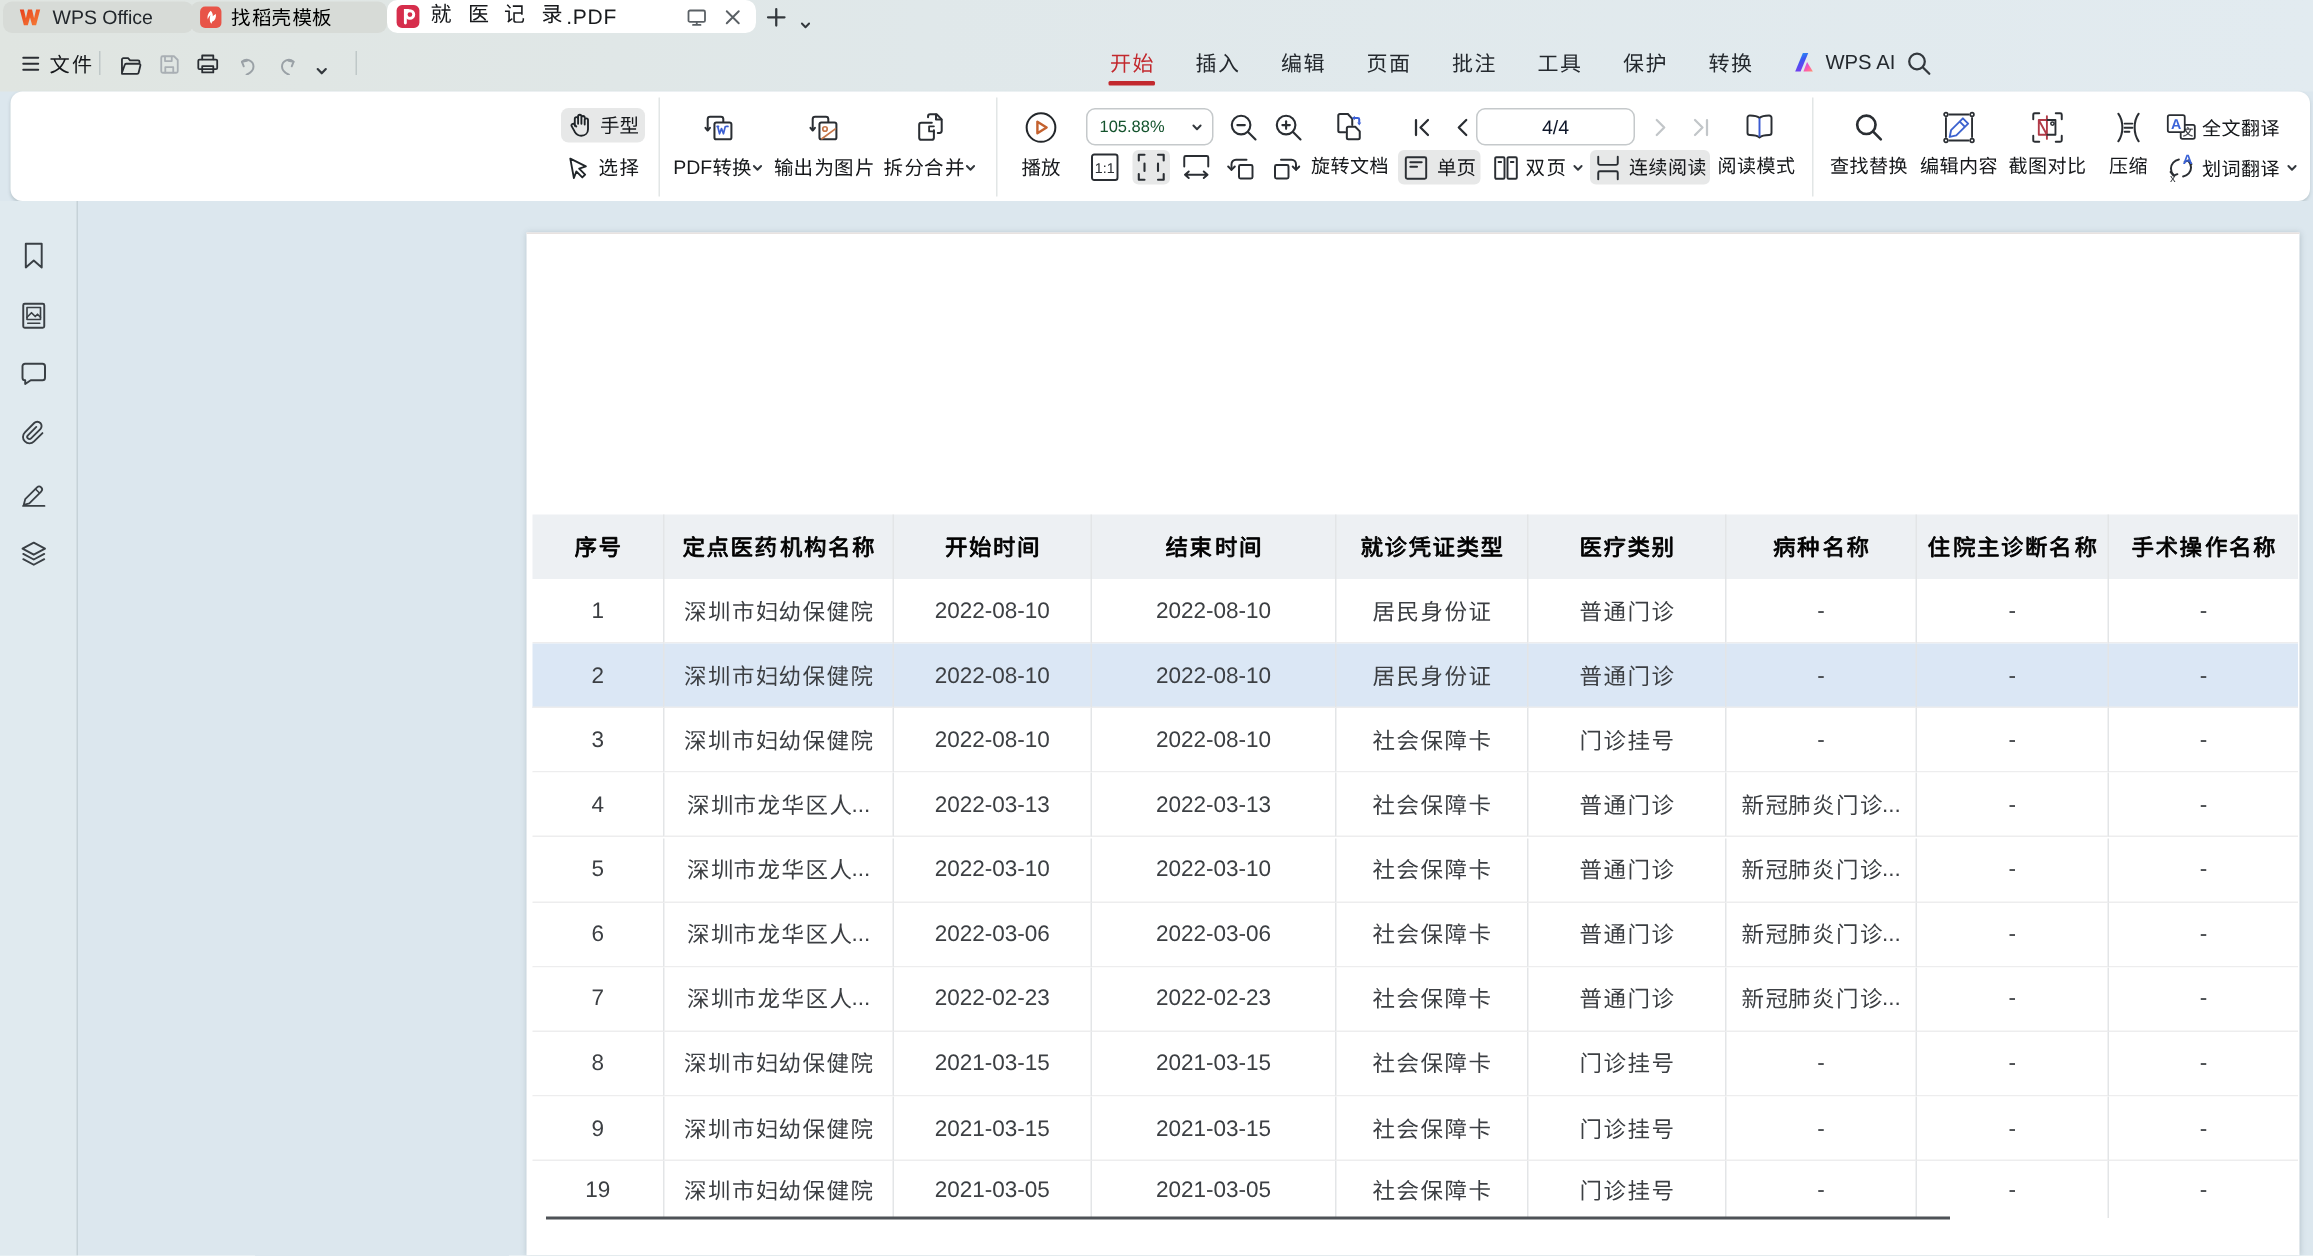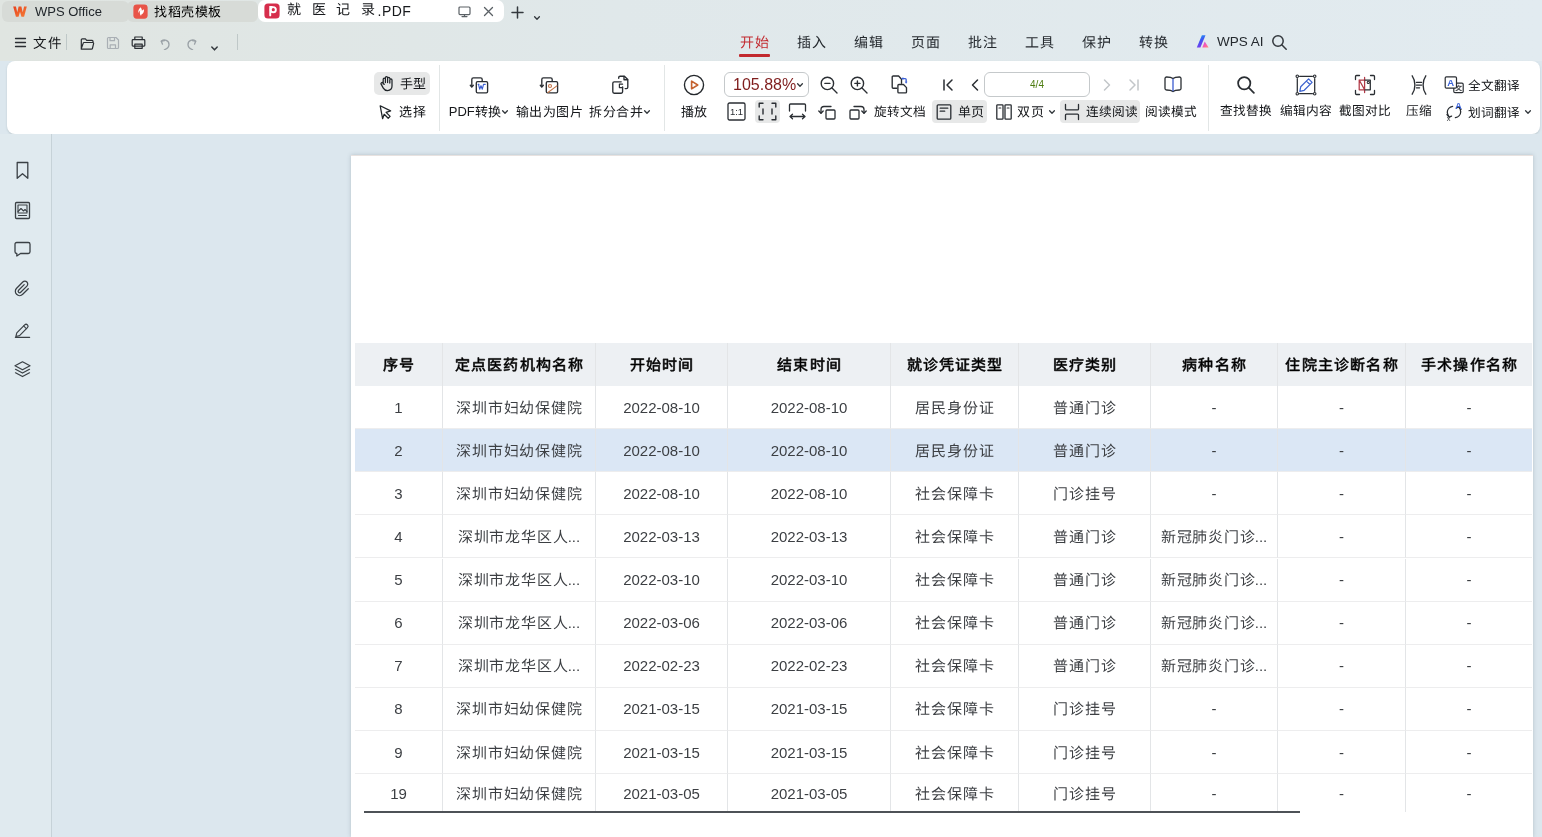--- a/index.html
+++ b/index.html
@@ -675,21 +675,21 @@
     <span class="cj" style="gap:0.5px">
       <svg width="13" height="13" viewBox="0 0 200 200">
         <use href="#u64AD"></use>
       </svg>
       <svg width="13" height="13" viewBox="0 0 200 200">
         <use href="#u653E"></use>
       </svg>
     </span>
   </div>
 <div style="position:absolute;left:724px;top:72px;width:83px;height:23px;background:#fff;border:1px solid #c5c9cb;border-radius:6px;display:flex;align-items:center">
-    <span style="font-size:16px;color:#7f1d1d;margin-left:8px">105.88%</span>
+    <span style="font-size:11px;color:#14532d;margin-left:8px">105.88%</span>
     <span style="margin-left:auto;margin-right:6px;display:flex">
       <svg width="8" height="8" viewBox="0 0 8 8" fill="none">
         <path d="M1.6 2.7 4 5.2 6.4 2.7" stroke="#33383d" stroke-width="1.3" stroke-linecap="round" stroke-linejoin="round"></path>
       </svg>
     </span>
   </div>
 <div style="position:absolute;left:819px;top:75px"><svg width="20" height="20" viewBox="0 0 20 20" fill="none">
       <circle cx="8.4" cy="8.4" r="6.2" stroke="#2a2e33" stroke-width="1.4" stroke-linecap="round" stroke-linejoin="round"></circle>
       <path d="M13 13l5 5" stroke="#2a2e33" stroke-width="1.4" stroke-linecap="round" stroke-linejoin="round"></path>
       <path d="M5.9 8.4h5" stroke="#2a2e33" stroke-width="1.4" stroke-linecap="round" stroke-linejoin="round"></path>
@@ -708,21 +708,21 @@
       <path d="M16.8 8.7l1.35 1.95L19.5 8.7Z" fill="#3b5fd6" stroke="none"></path>
     </svg></div>
 <div style="position:absolute;left:940px;top:77px"><svg width="16" height="16" viewBox="0 0 16 16" fill="none">
       <path d="M4 3v10" stroke="#2a2e33" stroke-width="1.5" stroke-linecap="round" stroke-linejoin="round"></path>
       <path d="M12 3 7 8l5 5" stroke="#2a2e33" stroke-width="1.5" stroke-linecap="round" stroke-linejoin="round"></path>
     </svg></div>
 <div style="position:absolute;left:967px;top:77px"><svg width="16" height="16" viewBox="0 0 16 16" fill="none">
       <path d="M10.5 3l-5 5 5 5" stroke="#2a2e33" stroke-width="1.5" stroke-linecap="round" stroke-linejoin="round"></path>
     </svg></div>
 <div style="position:absolute;left:984px;top:72px;width:104px;height:23px;background:#fff;border:1px solid #c5c9cb;border-radius:6px;display:flex;align-items:center;justify-content:center">
-    <span style="font-size:10px;color:#4d7c0f">4/4</span>
+    <span style="font-size:13px;color:#0f172a">4/4</span>
   </div>
 <div style="position:absolute;left:1099px;top:77px"><svg width="16" height="16" viewBox="0 0 16 16" fill="none">
       <path d="M5.5 3l5 5-5 5" stroke="#c2c6c9" stroke-width="1.5" stroke-linecap="round" stroke-linejoin="round"></path>
     </svg></div>
 <div style="position:absolute;left:1126px;top:77px"><svg width="16" height="16" viewBox="0 0 16 16" fill="none">
       <path d="M12 3v10" stroke="#c2c6c9" stroke-width="1.5" stroke-linecap="round" stroke-linejoin="round"></path>
       <path d="M4 3l5 5-5 5" stroke="#c2c6c9" stroke-width="1.5" stroke-linecap="round" stroke-linejoin="round"></path>
     </svg></div>
 <div style="position:absolute;left:1162px;top:74px"><svg width="22" height="22" viewBox="0 0 22 22" fill="none">
       <path d="M11 4.6C9.6 3.4 7.3 3 4.6 3c-.9 0-1.6.7-1.6 1.5v10c0 .8.7 1.5 1.6 1.5 2.7 0 5 .4 6.4 1.6 1.4-1.2 3.7-1.6 6.4-1.6.9 0 1.6-.7 1.6-1.5v-10c0-.8-.7-1.5-1.6-1.5-2.7 0-5 .4-6.4 1.6Z" stroke="#2a2e33" stroke-width="1.3" stroke-linecap="round" stroke-linejoin="round"></path>

